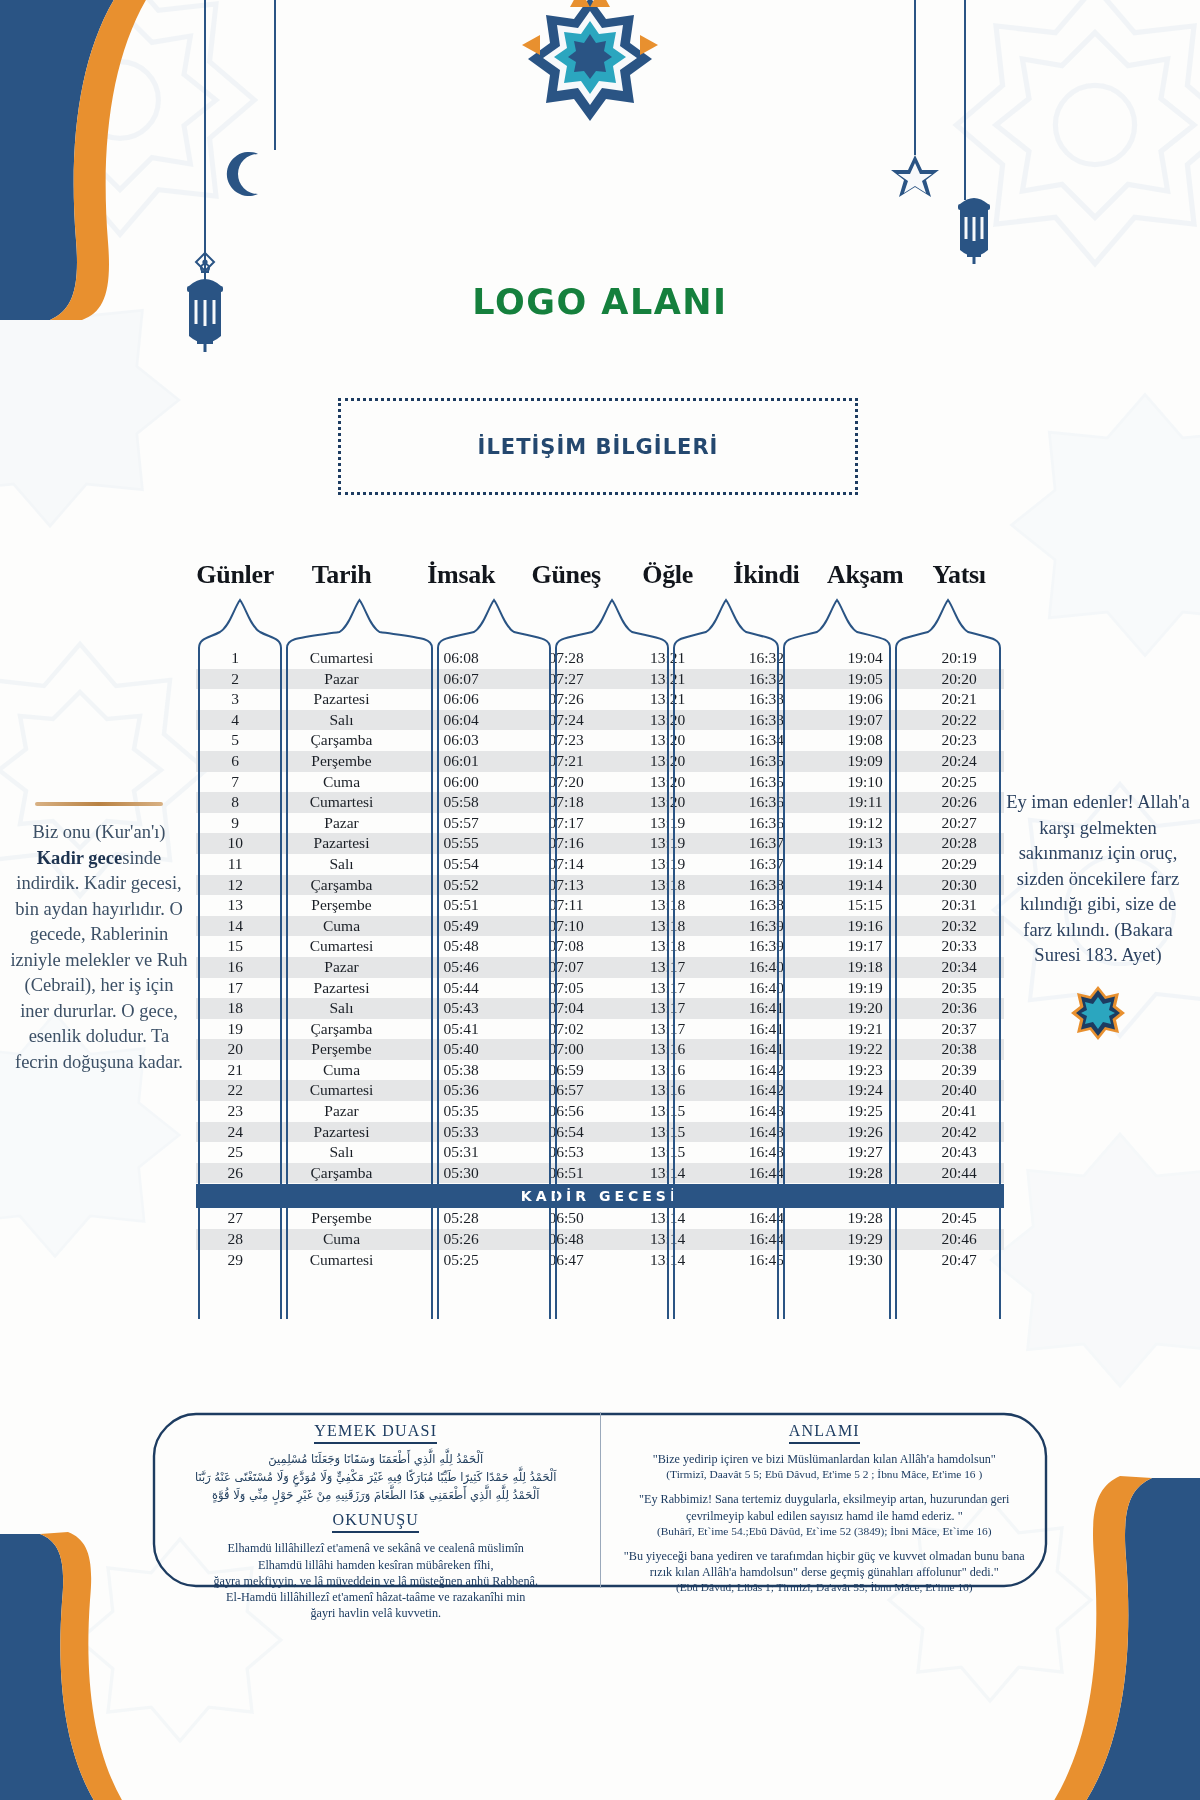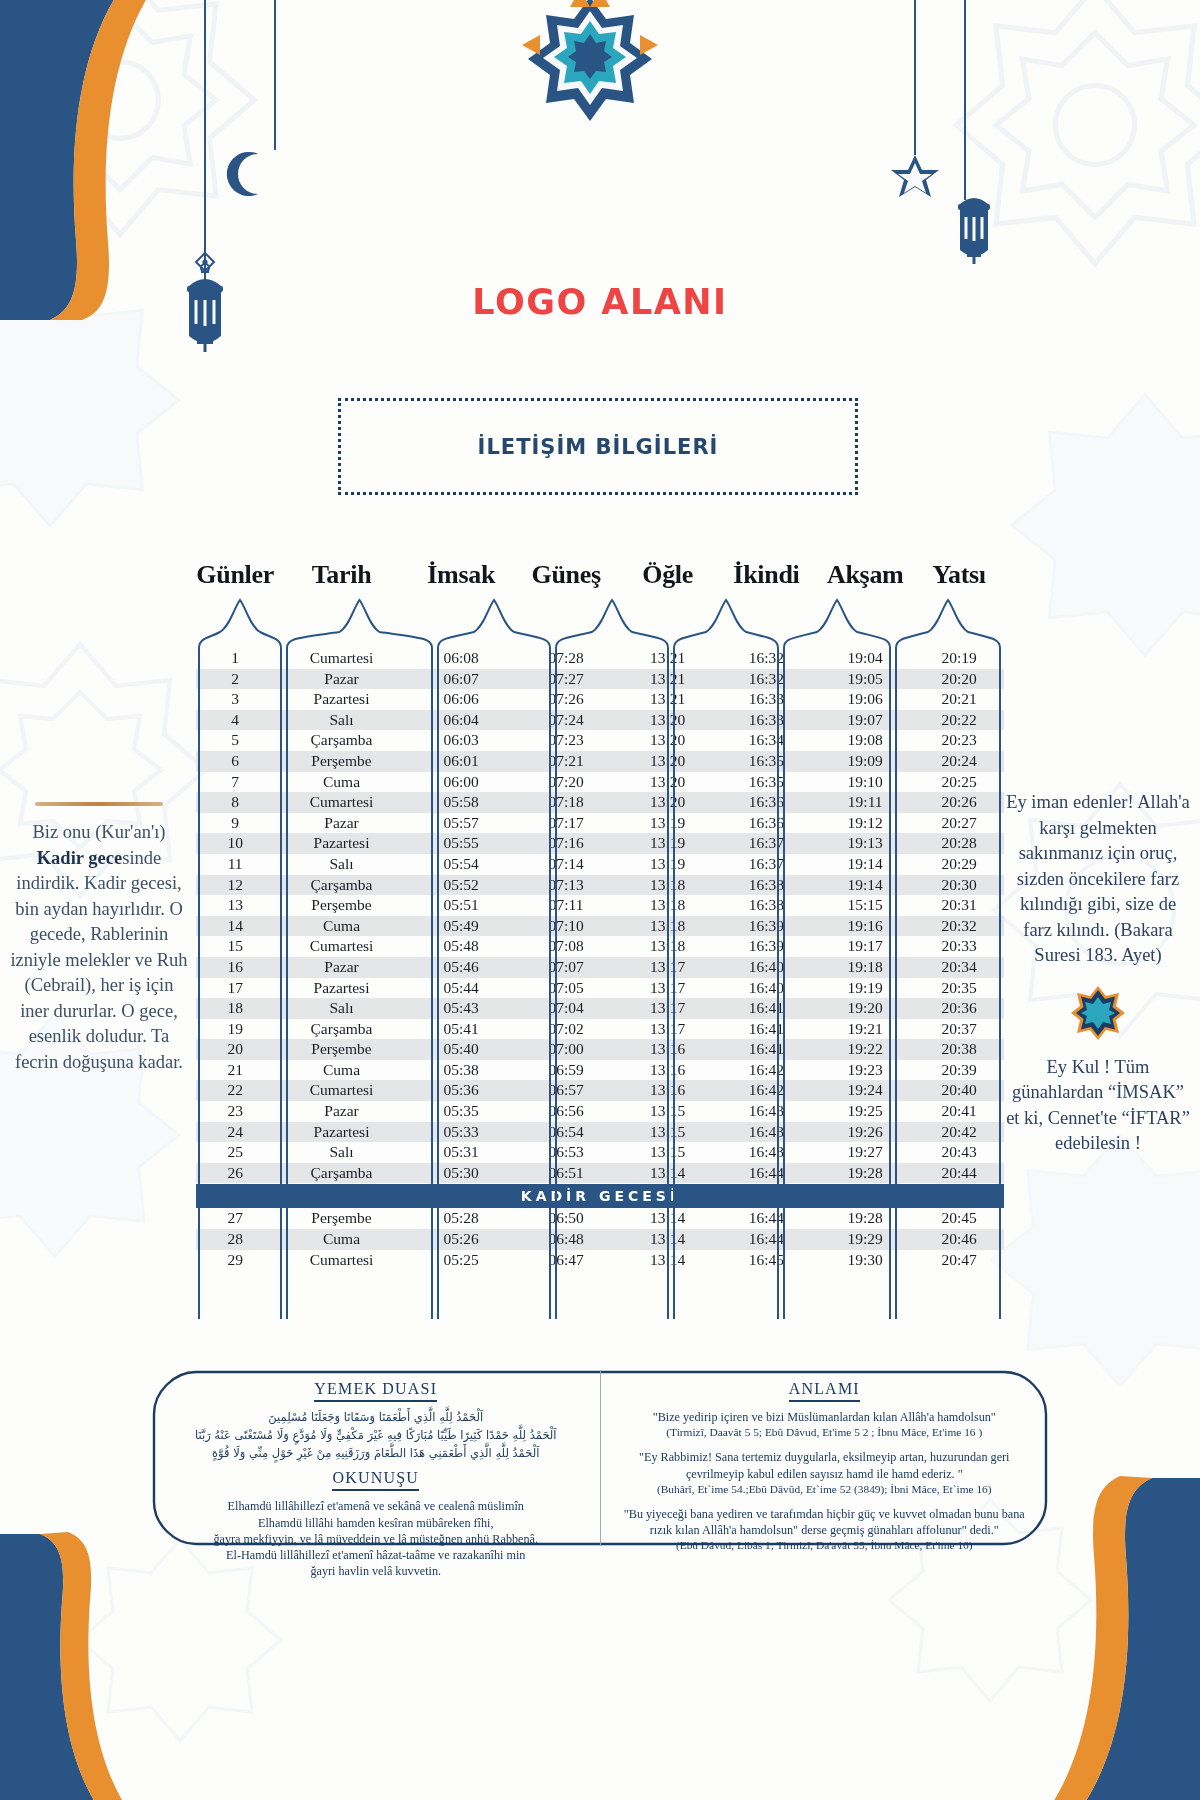--- a/index.html
+++ b/index.html
@@ -52,21 +52,21 @@
   
   .logo-area {
     position: absolute; top: 282px; left: 0; width: 1200px;
     text-align: center;
   }
   .logo-text {
     font-family: "DejaVu Sans", sans-serif;
     font-weight: bold;
     font-size: 35px;
     letter-spacing: 1.5px;
-    color: #ef4444;
+    color: #15803d;
   }
   .contact-box {
     position: absolute; top: 398px; left: 338px;
     width: 520px; height: 97px;
     border: 3px dotted #1d3c61;
     display: flex; align-items: center; justify-content: center;
   }
   .contact-text {
     font-family: "DejaVu Sans", sans-serif;
     font-weight: bold;
@@ -200,21 +200,21 @@
   .ey-kul {
     font-family: "Liberation Serif", serif;
     font-size: 18.5px;
     line-height: 1.38;
     color: #2c4260;
   }
 
   
   .dua-box {
     position: absolute;
-    left: 152px; top: 1370px;
+    left: 152px; top: 1412px;
     width: 896px; height: 176px;
     z-index: 6;
     padding-left: 24px;
   }
   .dua-border { position: absolute; inset: 0; }
   .dua-cols {
     position: absolute; inset: 0;
     display: flex;
   }
   .dua-col { flex: 1; padding: 10px 16px 0; text-align: center; position: relative; }
@@ -724,21 +724,20 @@
 
   <div class="right-panel">
     <div class="verse">Ey iman edenler! Allah'a karşı gelmekten sakınmanız için oruç, sizden öncekilere farz kılındığı gibi, size de farz kılındı. (Bakara Suresi 183. Ayet)</div>
     <div class="star-wrap">
       <svg width="56" height="56" viewBox="0 0 56 56">
         <polygon points="28,1 36,11 49,8 46,21 55,28 46,35 49,48 36,45 28,55 20,45 7,48 10,35 1,28 10,21 7,8 20,11" fill="#e8902f"></polygon>
         <polygon points="28,5 35,14 45,11.5 42.5,22 50,28 42.5,34 45,44.5 35,42 28,51 21,42 11,44.5 13.5,34 6,28 13.5,22 11,11.5 21,14" fill="#1d3c61"></polygon>
         <polygon points="28,12 33,19 41,17 39,25 45,28 39,31 41,39 33,37 28,44 23,37 15,39 17,31 11,28 17,25 15,17 23,19" fill="#2ba6bf"></polygon>
       </svg>
     </div>
-    <div class="ey-kul">Ey Kul ! Tüm günahlardan “İMSAK” et ki, Cennet'te “İFTAR” edebilesin !</div>
   </div>
 
   <div class="dua-box">
     <svg class="dua-border" viewBox="0 0 896 176" preserveAspectRatio="none">
       <path d="M44 2 L852 2 C874 2 894 22 894 44 L894 132 C894 154 874 174 852 174 L44 174 C22 174 2 154 2 132 L2 44 C2 22 22 2 44 2 Z" fill="none" stroke="#1d3c61" stroke-width="2.4"></path>
     </svg>
     <div class="dua-cols">
       <div class="dua-col left">
         <div class="dua-h">YEMEK DUASI</div>
         <div class="arabic" id="arabic-lines">

